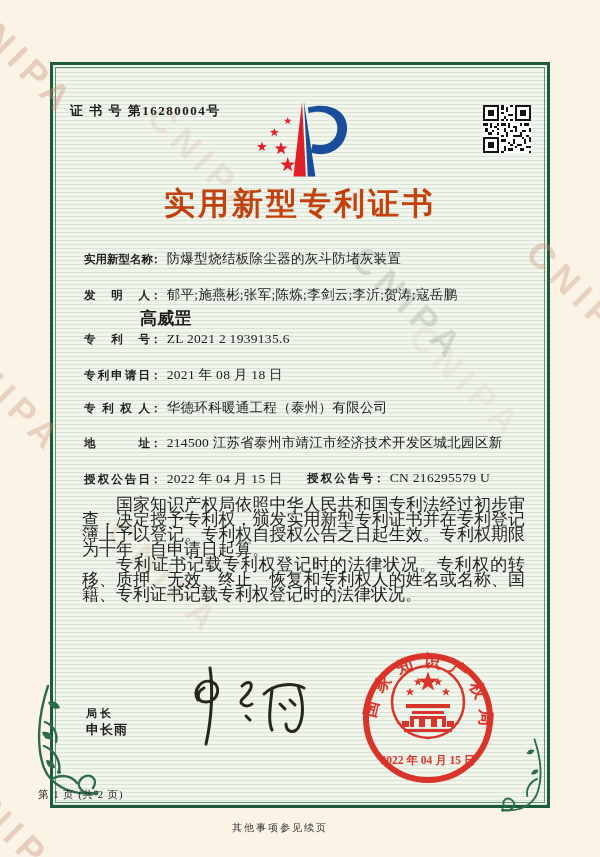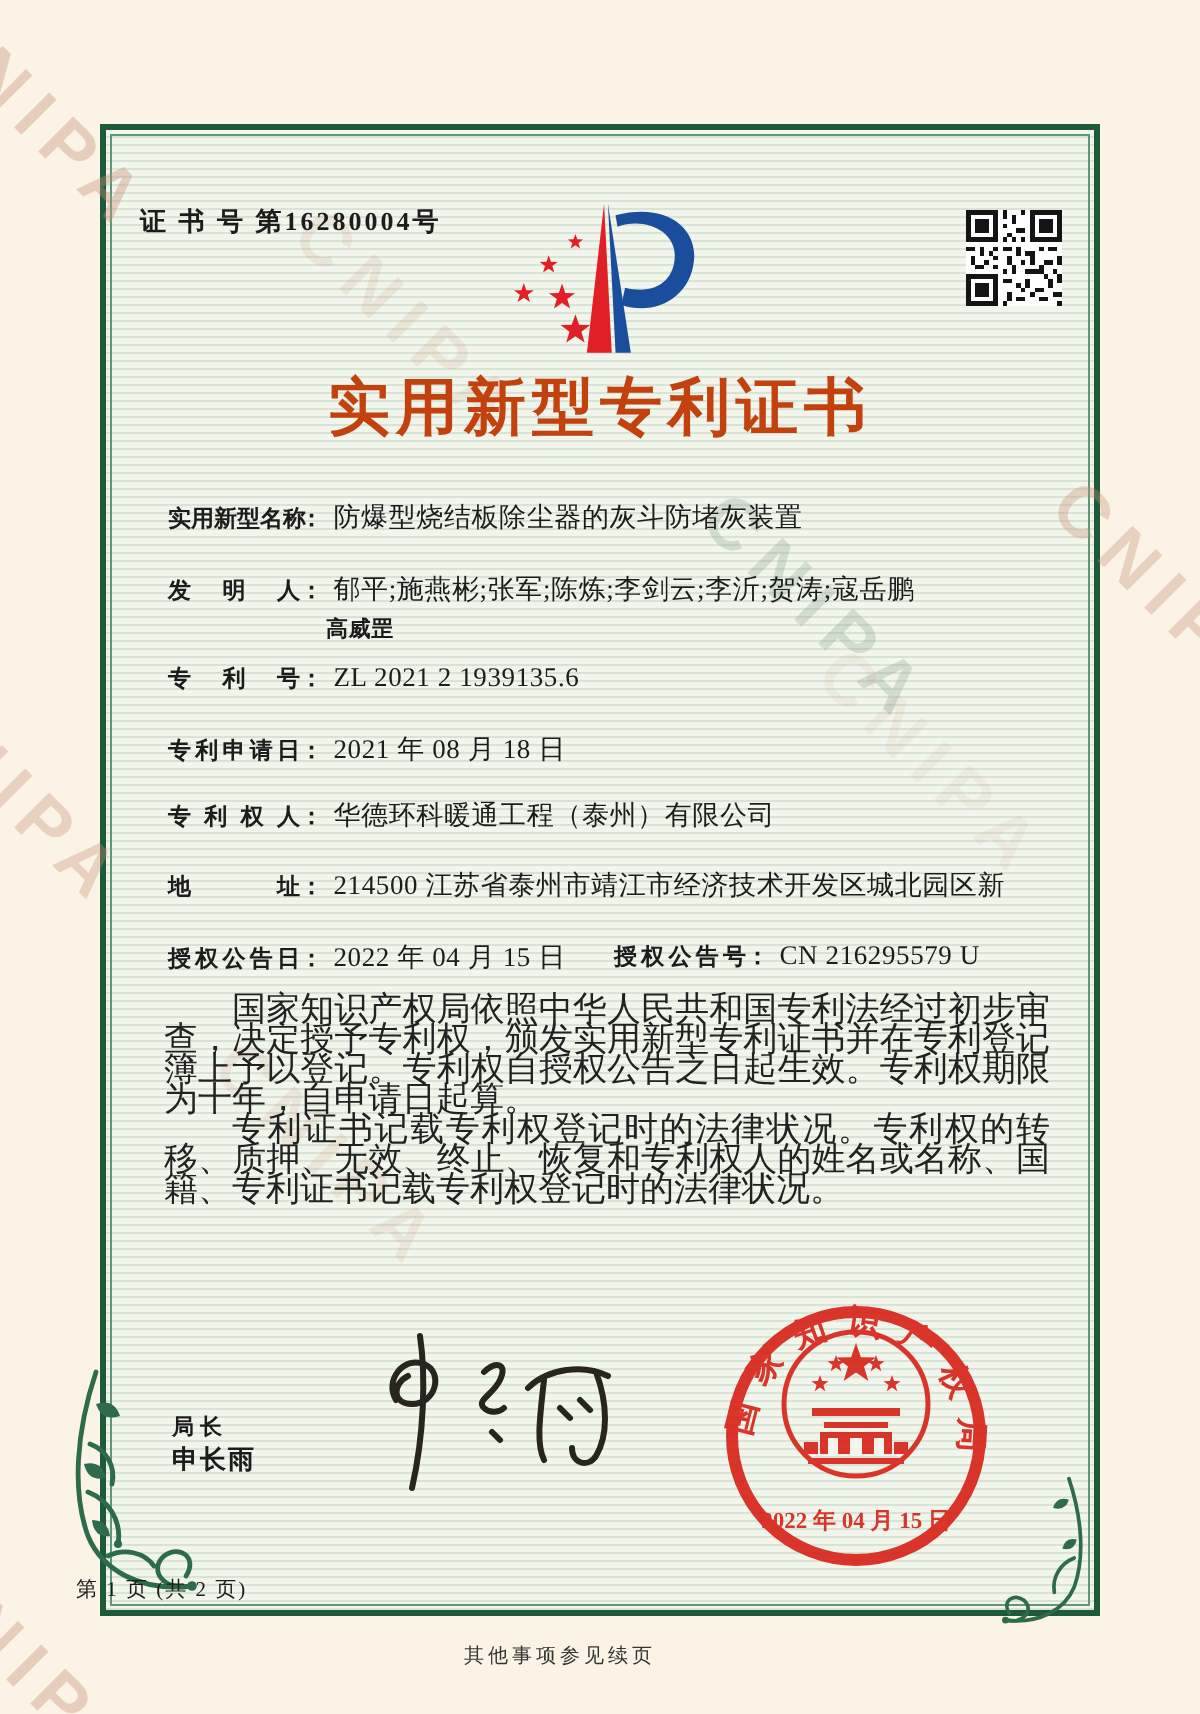--- a/index.html
+++ b/index.html
@@ -40,21 +40,21 @@
   }
   
   .fields{position:absolute;left:84px;top:250px;width:448px;font-size:13px;}
   .row{position:absolute;left:0;white-space:nowrap;}
   .lbl{
     display:inline-flex;justify-content:space-between;width:66px;
     font-size:11.5px;font-weight:bold;vertical-align:baseline;
   }
   .colon{font-size:11.5px;font-weight:bold;}
   .val{font-weight:normal;font-size:13.5px;letter-spacing:0.3px;margin-left:2px;}
-  .val2{font-weight:bold;font-size:11px;letter-spacing:0.3px;margin-left:79px;margin-top:3px;white-space:nowrap;}
+  .val2{font-weight:bold;font-size:17px;letter-spacing:0.3px;margin-left:56px;margin-top:3px;white-space:nowrap;}
   .pair2{position:absolute;left:223px;top:0;white-space:nowrap;}
   
   .legal{
     position:absolute;left:82px;top:497px;width:443px;
     font-size:17px;line-height:15px;text-align:justify;color:#222;
   }
   .legal p{margin:0;text-indent:2em;}
   
   .signer-title{position:absolute;left:86px;top:706px;font-size:11px;font-weight:bold;letter-spacing:3px;}
   .signer-name{position:absolute;left:86px;top:721px;font-size:13px;font-weight:bold;letter-spacing:1px;}

